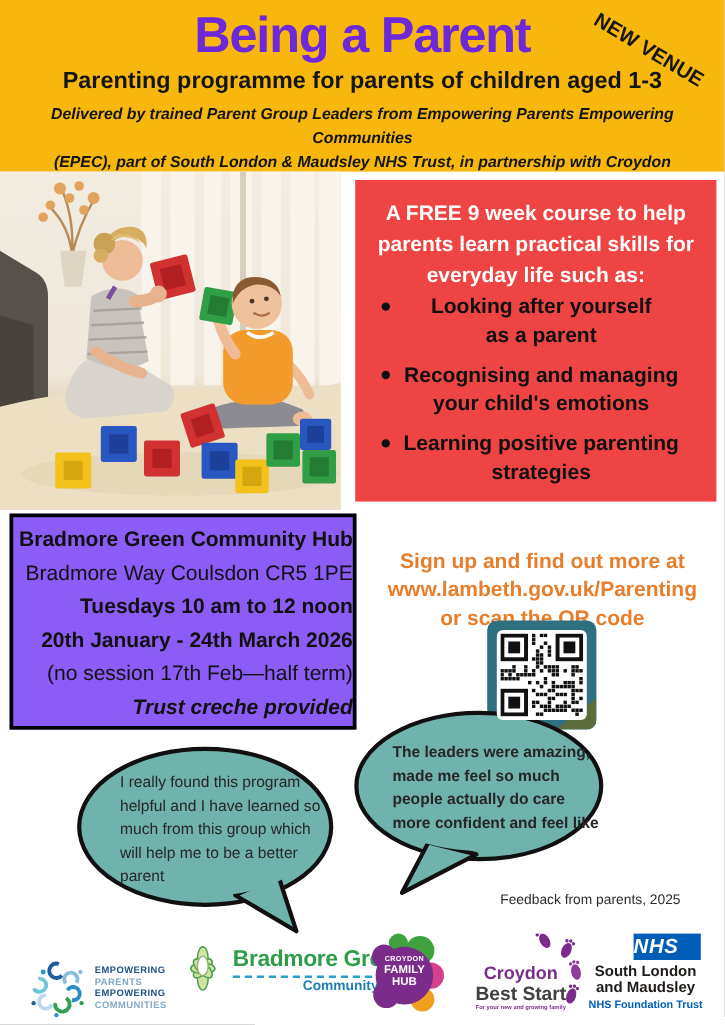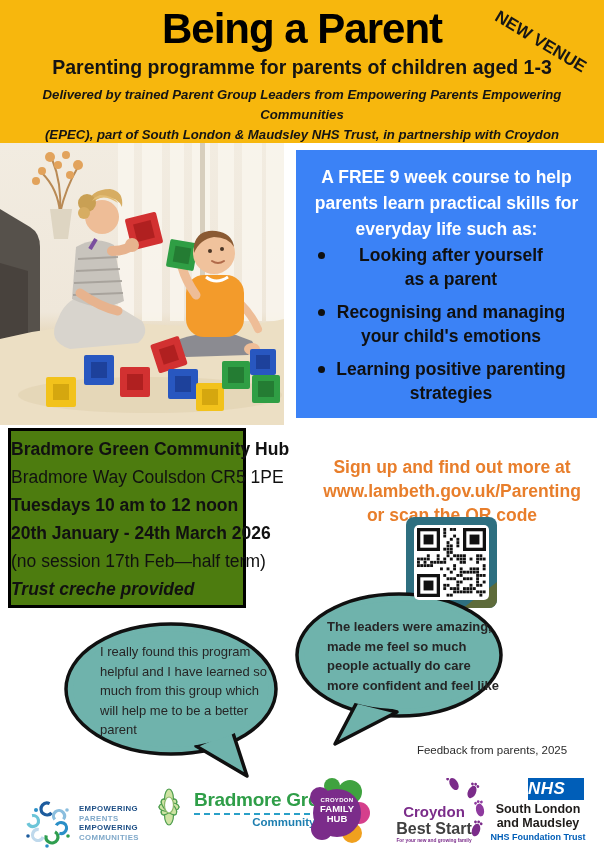--- a/index.html
+++ b/index.html
@@ -2,41 +2,41 @@
 <html><head>
 <meta charset="utf-8">
 <style>
   * { margin:0; padding:0; box-sizing:border-box; }
   body { background:#888; font-family:"Liberation Sans", sans-serif; }
   .page { position:relative; width:604px; height:854px; background:#ffffff; overflow:hidden;
           font-family:"Liberation Sans", sans-serif; color:#141414; margin:0 auto; }
 
   
   .hero { position:absolute; left:0; top:0; width:604px; height:143px; background:#F7B70D; text-align:center; }
-  .hero-title { padding-top:5px; font-size:42px; font-weight:bold; letter-spacing:-1px; line-height:48px; color:#000000; }
+  .hero-title { padding-top:5px; font-size:42px; font-weight:bold; letter-spacing:-1px; line-height:48px; color:#6d28d9; }
   .hero-badge { position:absolute; right:12px; top:32px; transform:rotate(31deg); font-size:17px; font-weight:bold; color:#161616; white-space:nowrap; }
   .hero-sub { margin-top:3px; font-size:19.5px; font-weight:bold; }
   .hero-tag { margin-top:6px; font-size:13.2px; font-weight:bold; font-style:italic; line-height:20px; }
 
   
   .photo { position:absolute; left:0; top:143px; width:284px; height:282px; }
   .photo svg { display:block; width:100%; height:100%; }
 
   
-  .course { position:absolute; left:296px; top:150px; width:301px; height:268px; background:#3b82f6; padding:14px 6px 0; }
+  .course { position:absolute; left:296px; top:150px; width:301px; height:268px; background:#ef4444; padding:14px 6px 0; }
   .course-intro { color:#ffffff; font-weight:bold; font-size:17.5px; line-height:26px; text-align:center; }
   .course-intro .line { display:block; white-space:nowrap; }
   .bullet { display:flex; margin-top:9px; }
   .bullet.first { margin-top:1px; }
   .dot { flex:0 0 7px; height:7px; background:#101010; border-radius:50%; margin:9px 4px 0 16px; }
   .bl { flex:1; text-align:center; font-weight:bold; font-size:17.5px; line-height:24px; color:#101010; padding-right:18px; }
   .bl .line { display:block; white-space:nowrap; }
 
   
-  .venue { position:absolute; left:8px; top:428px; width:238px; height:180px; background:#4d7c0f; border:3px solid #000; text-align:left; padding-top:8px; }
+  .venue { position:absolute; left:8px; top:428px; width:289px; height:180px; background:#8b5cf6; border:3px solid #000; text-align:right; padding-top:8px; }
   .vline { font-size:17.5px; line-height:20px; margin-top:8px; white-space:nowrap; color:#111; }
   .vline:first-child { margin-top:0; }
   .v-bold { font-weight:bold; }
   .v-bi { font-weight:bold; font-style:italic; }
 
   
   .signup { position:absolute; left:303px; top:455px; width:298px; text-align:center; color:#E87E2B; font-weight:bold; font-size:17.5px; line-height:24px; }
   .signup .line { display:block; white-space:nowrap; }
 
   

